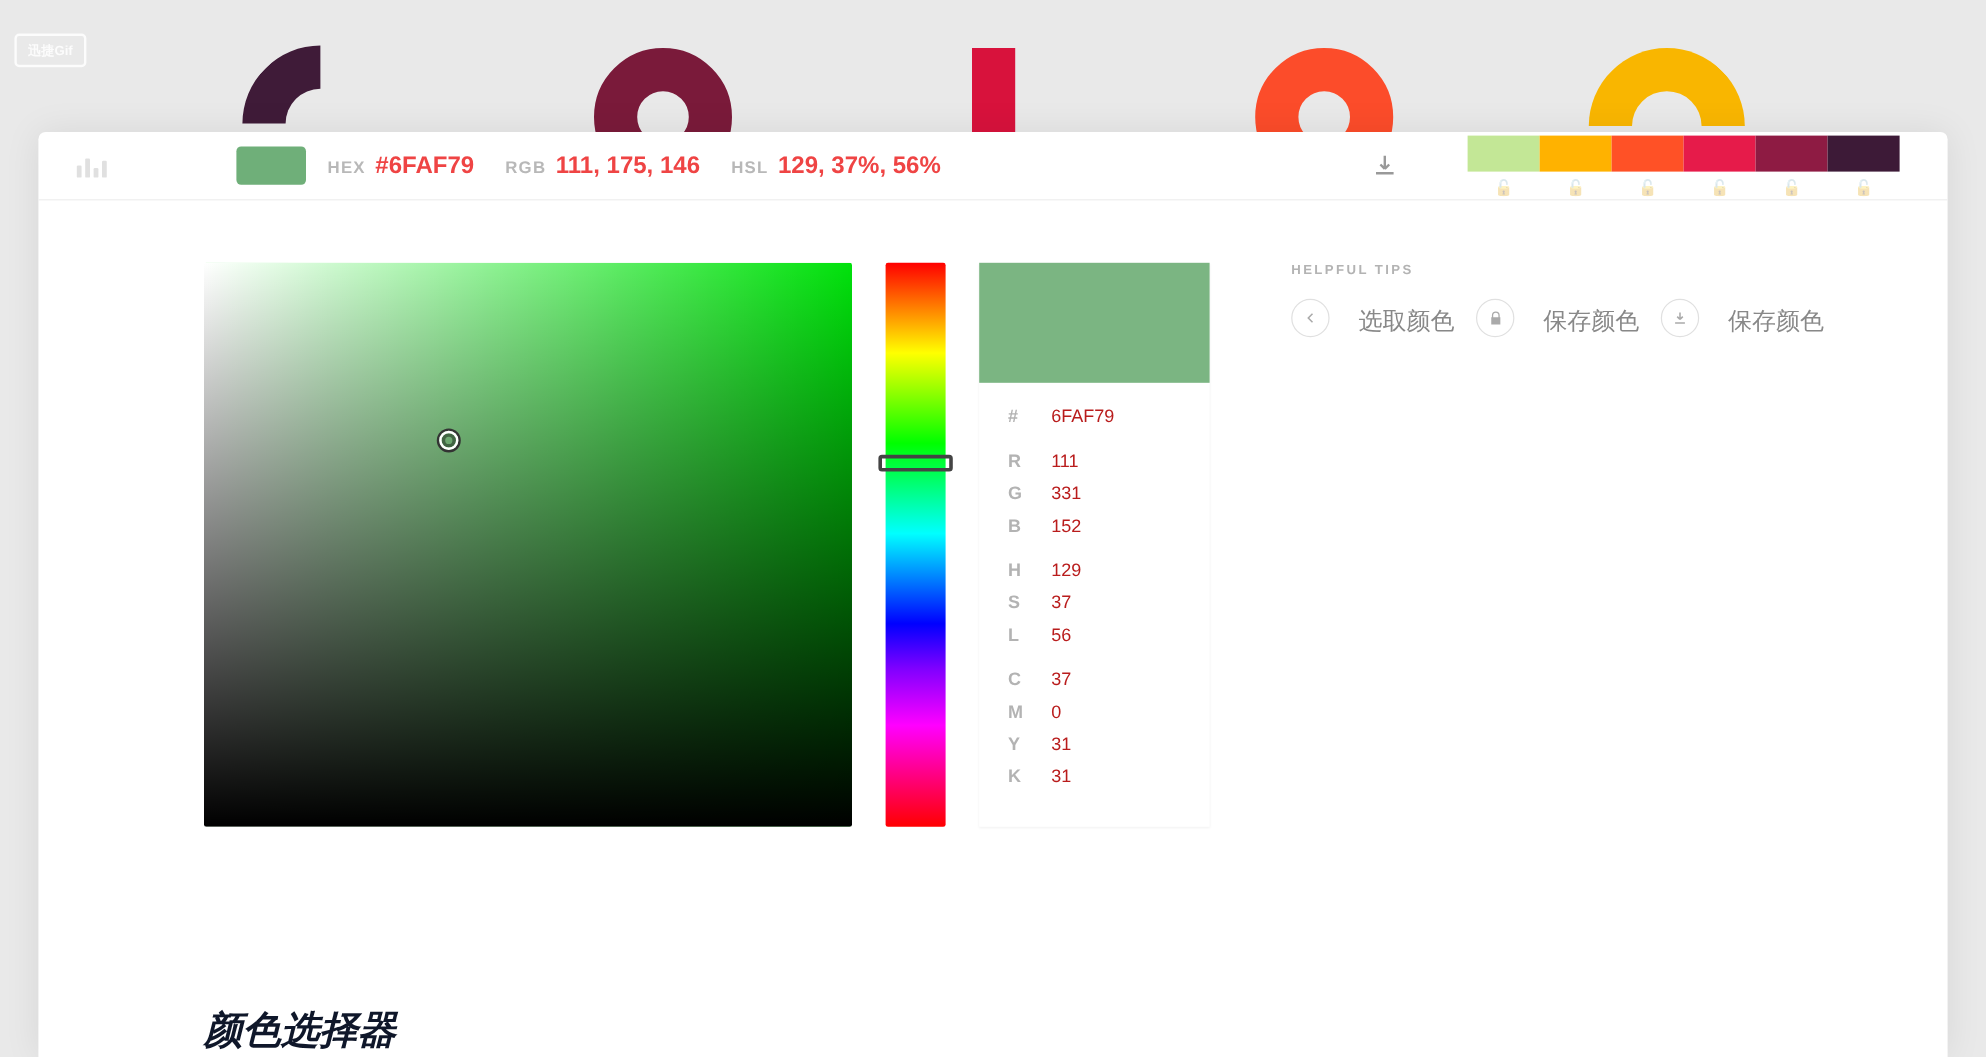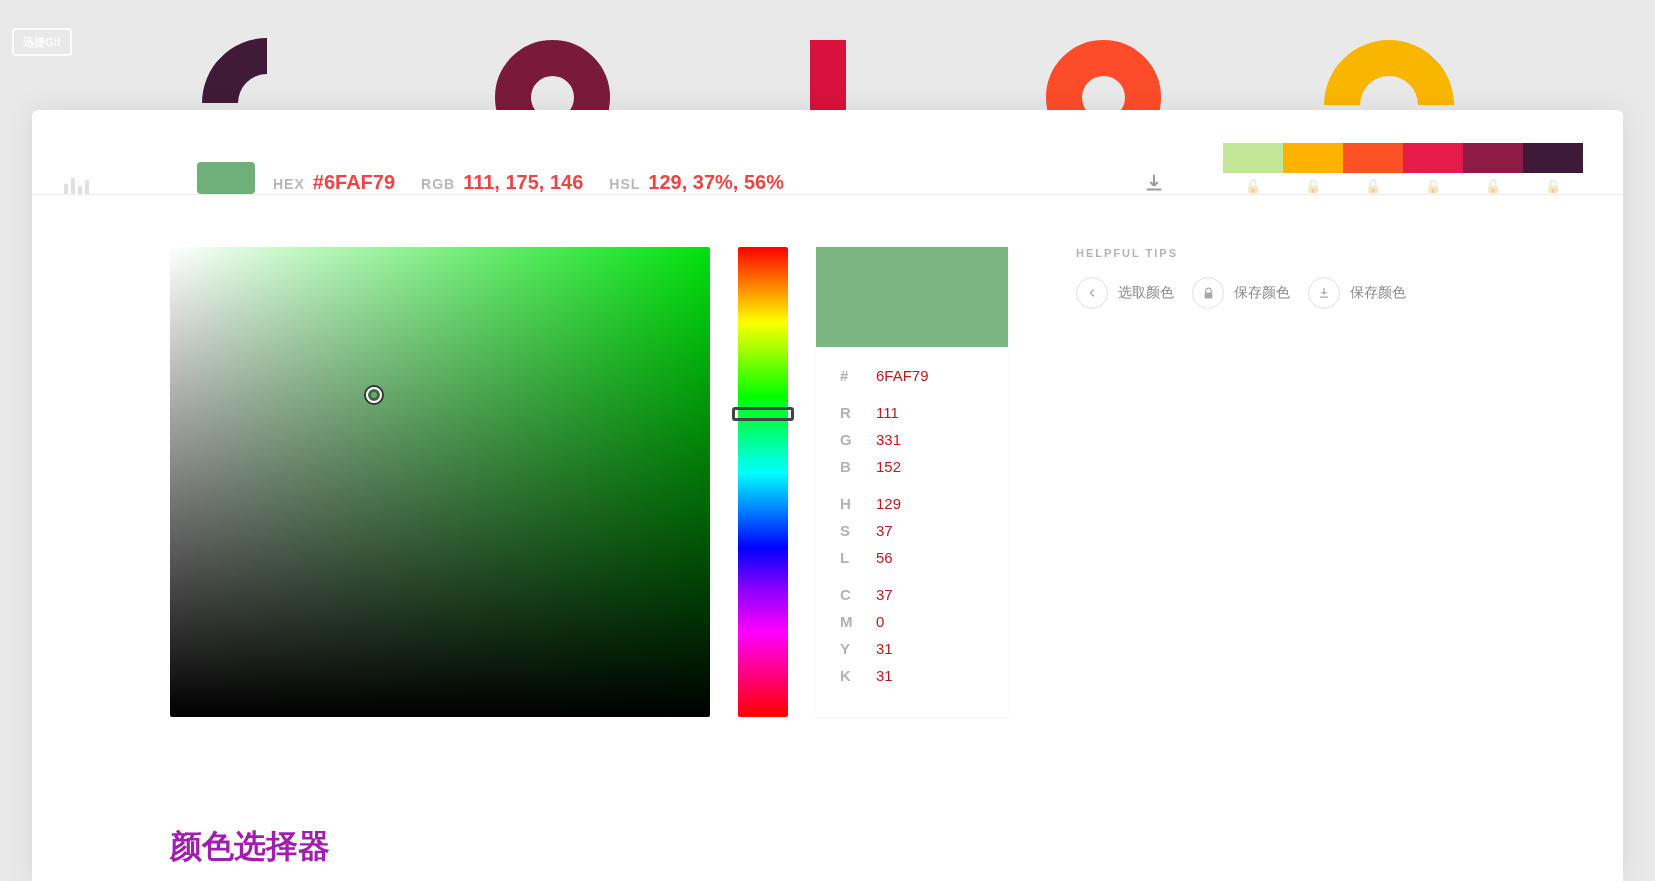--- a/index.html
+++ b/index.html
@@ -49,22 +49,22 @@
   top: 110px;
   left: 32px;
   right: 32px;
   bottom: 0;
   background: #fff;
   border-radius: 6px 6px 0 0;
   box-shadow: 0 0 30px rgba(0,0,0,0.08);
 }
 .topbar {
   display: flex;
-  align-items: flex-end;
-  height: 85px;
+  align-items: center;
+  height: 57px;
   padding: 0 32px;
   border-bottom: 1px solid #eee;
   gap: 18px;
 }
 .bars-icon { display: flex; align-items: flex-end; gap: 3px; height: 20px; opacity:0.25;}
 .bars-icon span { width: 4px; background: #888; border-radius:1px;}
 .bars-icon span:nth-child(1){height:10px}
 .bars-icon span:nth-child(2){height:16px}
 .bars-icon span:nth-child(3){height:8px}
 .bars-icon span:nth-child(4){height:14px}
@@ -127,26 +127,26 @@
 .color-card .preview { height: 100px; background:#7bb582; }
 .color-card .rows { padding: 20px 24px; display:flex; flex-direction:column; gap:10px; }
 .color-card .row { display:flex; align-items:baseline; gap: 20px; font-size:15px;}
 .color-card .row.gap-top{ margin-top:10px;}
 .color-card .k { width: 16px; color:#b3b3b3; font-weight:700; letter-spacing:1px;}
 .color-card .v { color:#b91c1c; font-weight:400;}
 
 .tips { margin-left: 40px; }
 .tips-title { color:#b3b3b3; font-weight:700; letter-spacing:2px; font-size:11px; margin-bottom:18px;}
 .tip-buttons { display:flex; gap:18px;}
-.tip { display:flex; align-items:center; gap:10px; color:#888; font-size:14px;}
+.tip { display:flex; align-items:flex-end; gap:24px; color:#888; font-size:20px;}
 .tip .circ { width:32px;height:32px;border:1px solid #e0e0e0;border-radius:50%;display:flex;align-items:center;justify-content:center;color:#aaa;}
 
 .heading {
-  position:absolute; bottom:12px; left:138px;
-  font-size:32px; font-weight:800; color:#a21caf;
+  position:absolute; bottom:0; left:138px;
+  font-size:32px; font-weight:800; color:#0f172a;font-style:italic;
 }
 svg{display:block}
 </style>
 </head>
 <body>
 
 <div class="watermark">迅捷Gif</div>
 
 <div class="bg-logo">
   <div class="bg-shape bg-c"></div>

